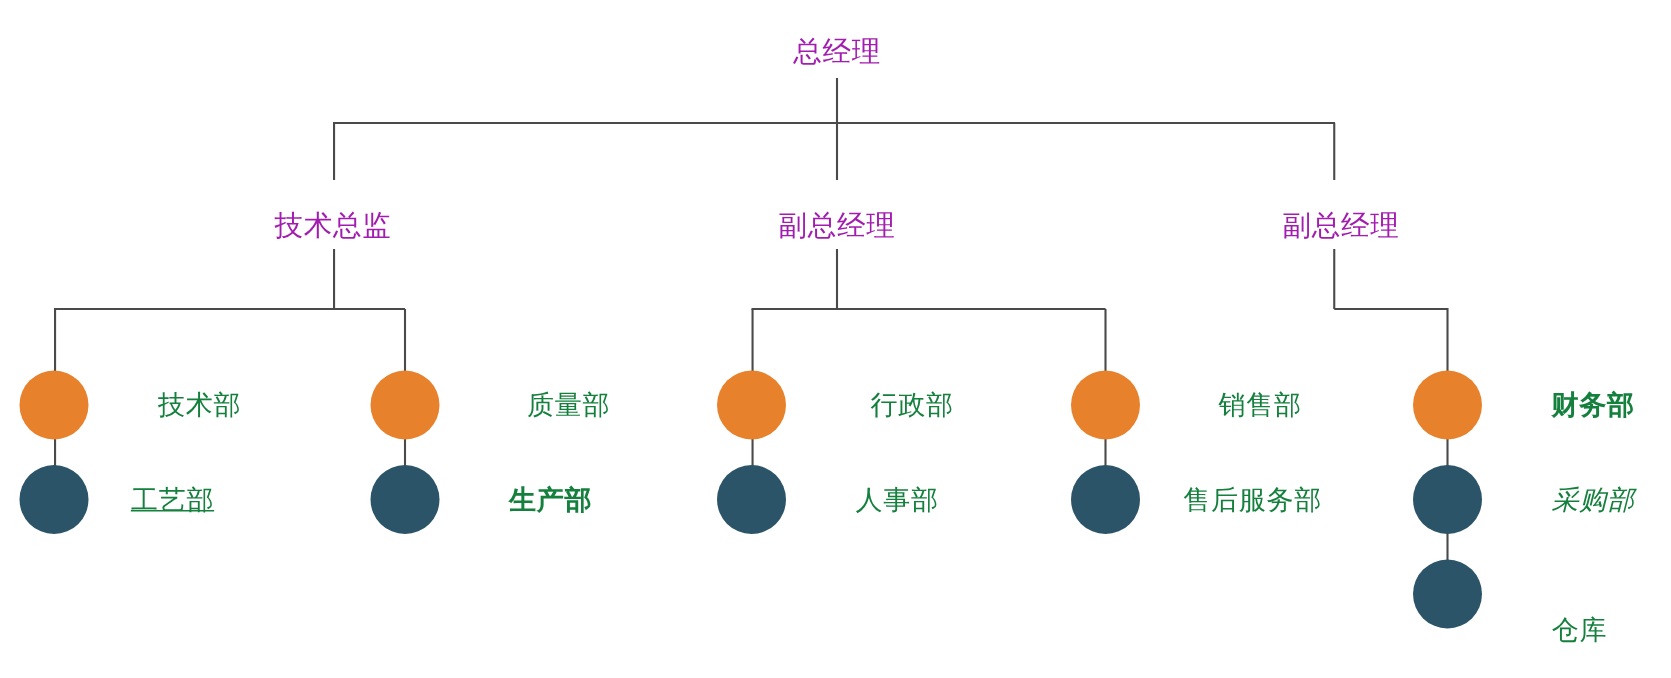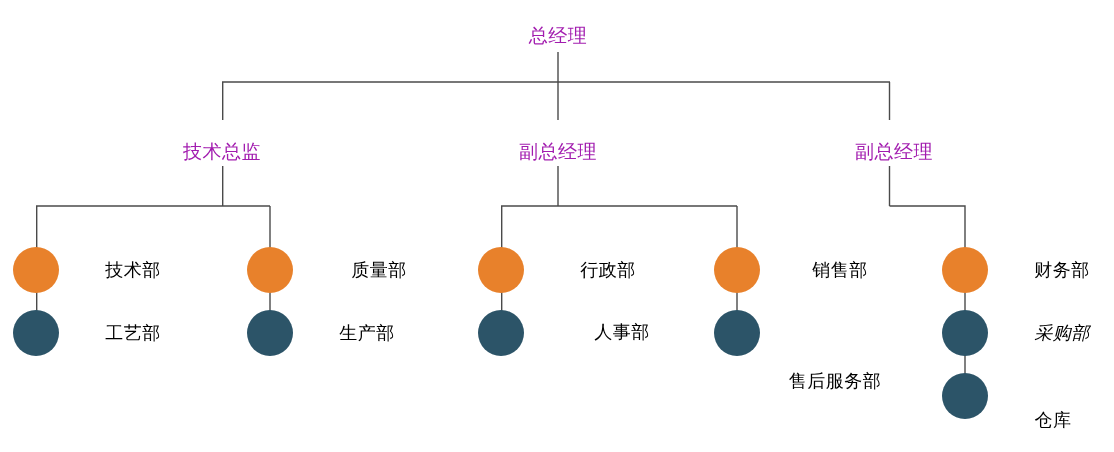--- a/index.html
+++ b/index.html
@@ -28,21 +28,21 @@
     letter-spacing: 0.5px;
   }
   .node-label.root {
     font-size: 19px;
   }
   .node-label.mid {
     font-size: 19px;
   }
   .dept-label {
     position: absolute;
-    color: #000000;
+    color: #15803d;
     font-size: 18px;
     line-height: 18px;
     white-space: nowrap;
     transform: translate(-50%, -50%);
     letter-spacing: 0.5px;
   }
   
   .connectors {
     position: absolute;
     left: 0;
@@ -109,42 +109,42 @@
   <div class="node-label root" style="left:558px; top:35px;">总经理</div>
 
   <div class="node-label mid" style="left:222px; top:151px;">技术总监</div>
   <div class="node-label mid" style="left:558px; top:151px;">副总经理</div>
   <div class="node-label mid" style="left:894px; top:151px;">副总经理</div>
 
   <div class="circle orange" style="left:36px; top:270px; width:46px; height:46px;"></div>
   <div class="dept-label" style="left:133px; top:270px;">技术部</div>
 
   <div class="circle teal" style="left:36px; top:333px; width:46px; height:46px;"></div>
-  <div class="dept-label" style="left:133px; top:333px;">工艺部</div>
+  <div class="dept-label" style="left:115px; top:333px;text-decoration:underline;">工艺部</div>
 
   <div class="circle orange" style="left:270px; top:270px; width:46px; height:46px;"></div>
   <div class="dept-label" style="left:379px; top:270px;">质量部</div>
 
   <div class="circle teal" style="left:270px; top:333px; width:46px; height:46px;"></div>
-  <div class="dept-label" style="left:367px; top:333px;">生产部</div>
+  <div class="dept-label" style="left:367px; top:333px;font-weight:bold;">生产部</div>
 
   <div class="circle orange" style="left:501px; top:270px; width:46px; height:46px;"></div>
   <div class="dept-label" style="left:608px; top:270px;">行政部</div>
 
   <div class="circle teal" style="left:501px; top:333px; width:46px; height:46px;"></div>
-  <div class="dept-label" style="left:622px; top:333px;font-family:Liberation Mono, monospace;">人事部</div>
+  <div class="dept-label" style="left:598px; top:333px;">人事部</div>
 
   <div class="circle orange" style="left:737px; top:270px; width:46px; height:46px;"></div>
   <div class="dept-label" style="left:840px; top:270px;">销售部</div>
 
   <div class="circle teal" style="left:737px; top:333px; width:46px; height:46px;"></div>
-  <div class="dept-label" style="left:835px; top:333px;margin-top:48px;">售后服务部</div>
+  <div class="dept-label" style="left:835px; top:333px;">售后服务部</div>
 
   <div class="circle orange" style="left:965px; top:270px; width:46px; height:46px;"></div>
-  <div class="dept-label" style="left:1062px; top:270px;">财务部</div>
+  <div class="dept-label" style="left:1062px; top:270px;font-weight:bold;">财务部</div>
 
   <div class="circle teal" style="left:965px; top:333px; width:46px; height:46px;"></div>
   <div class="dept-label" style="left:1062px; top:333px;font-style:italic;">采购部</div>
 
   <div class="circle teal" style="left:965px; top:396px; width:46px; height:46px;"></div>
   <div class="dept-label" style="left:1053px; top:420px;">仓库</div>
 
 </div>
 
 </body></html>

